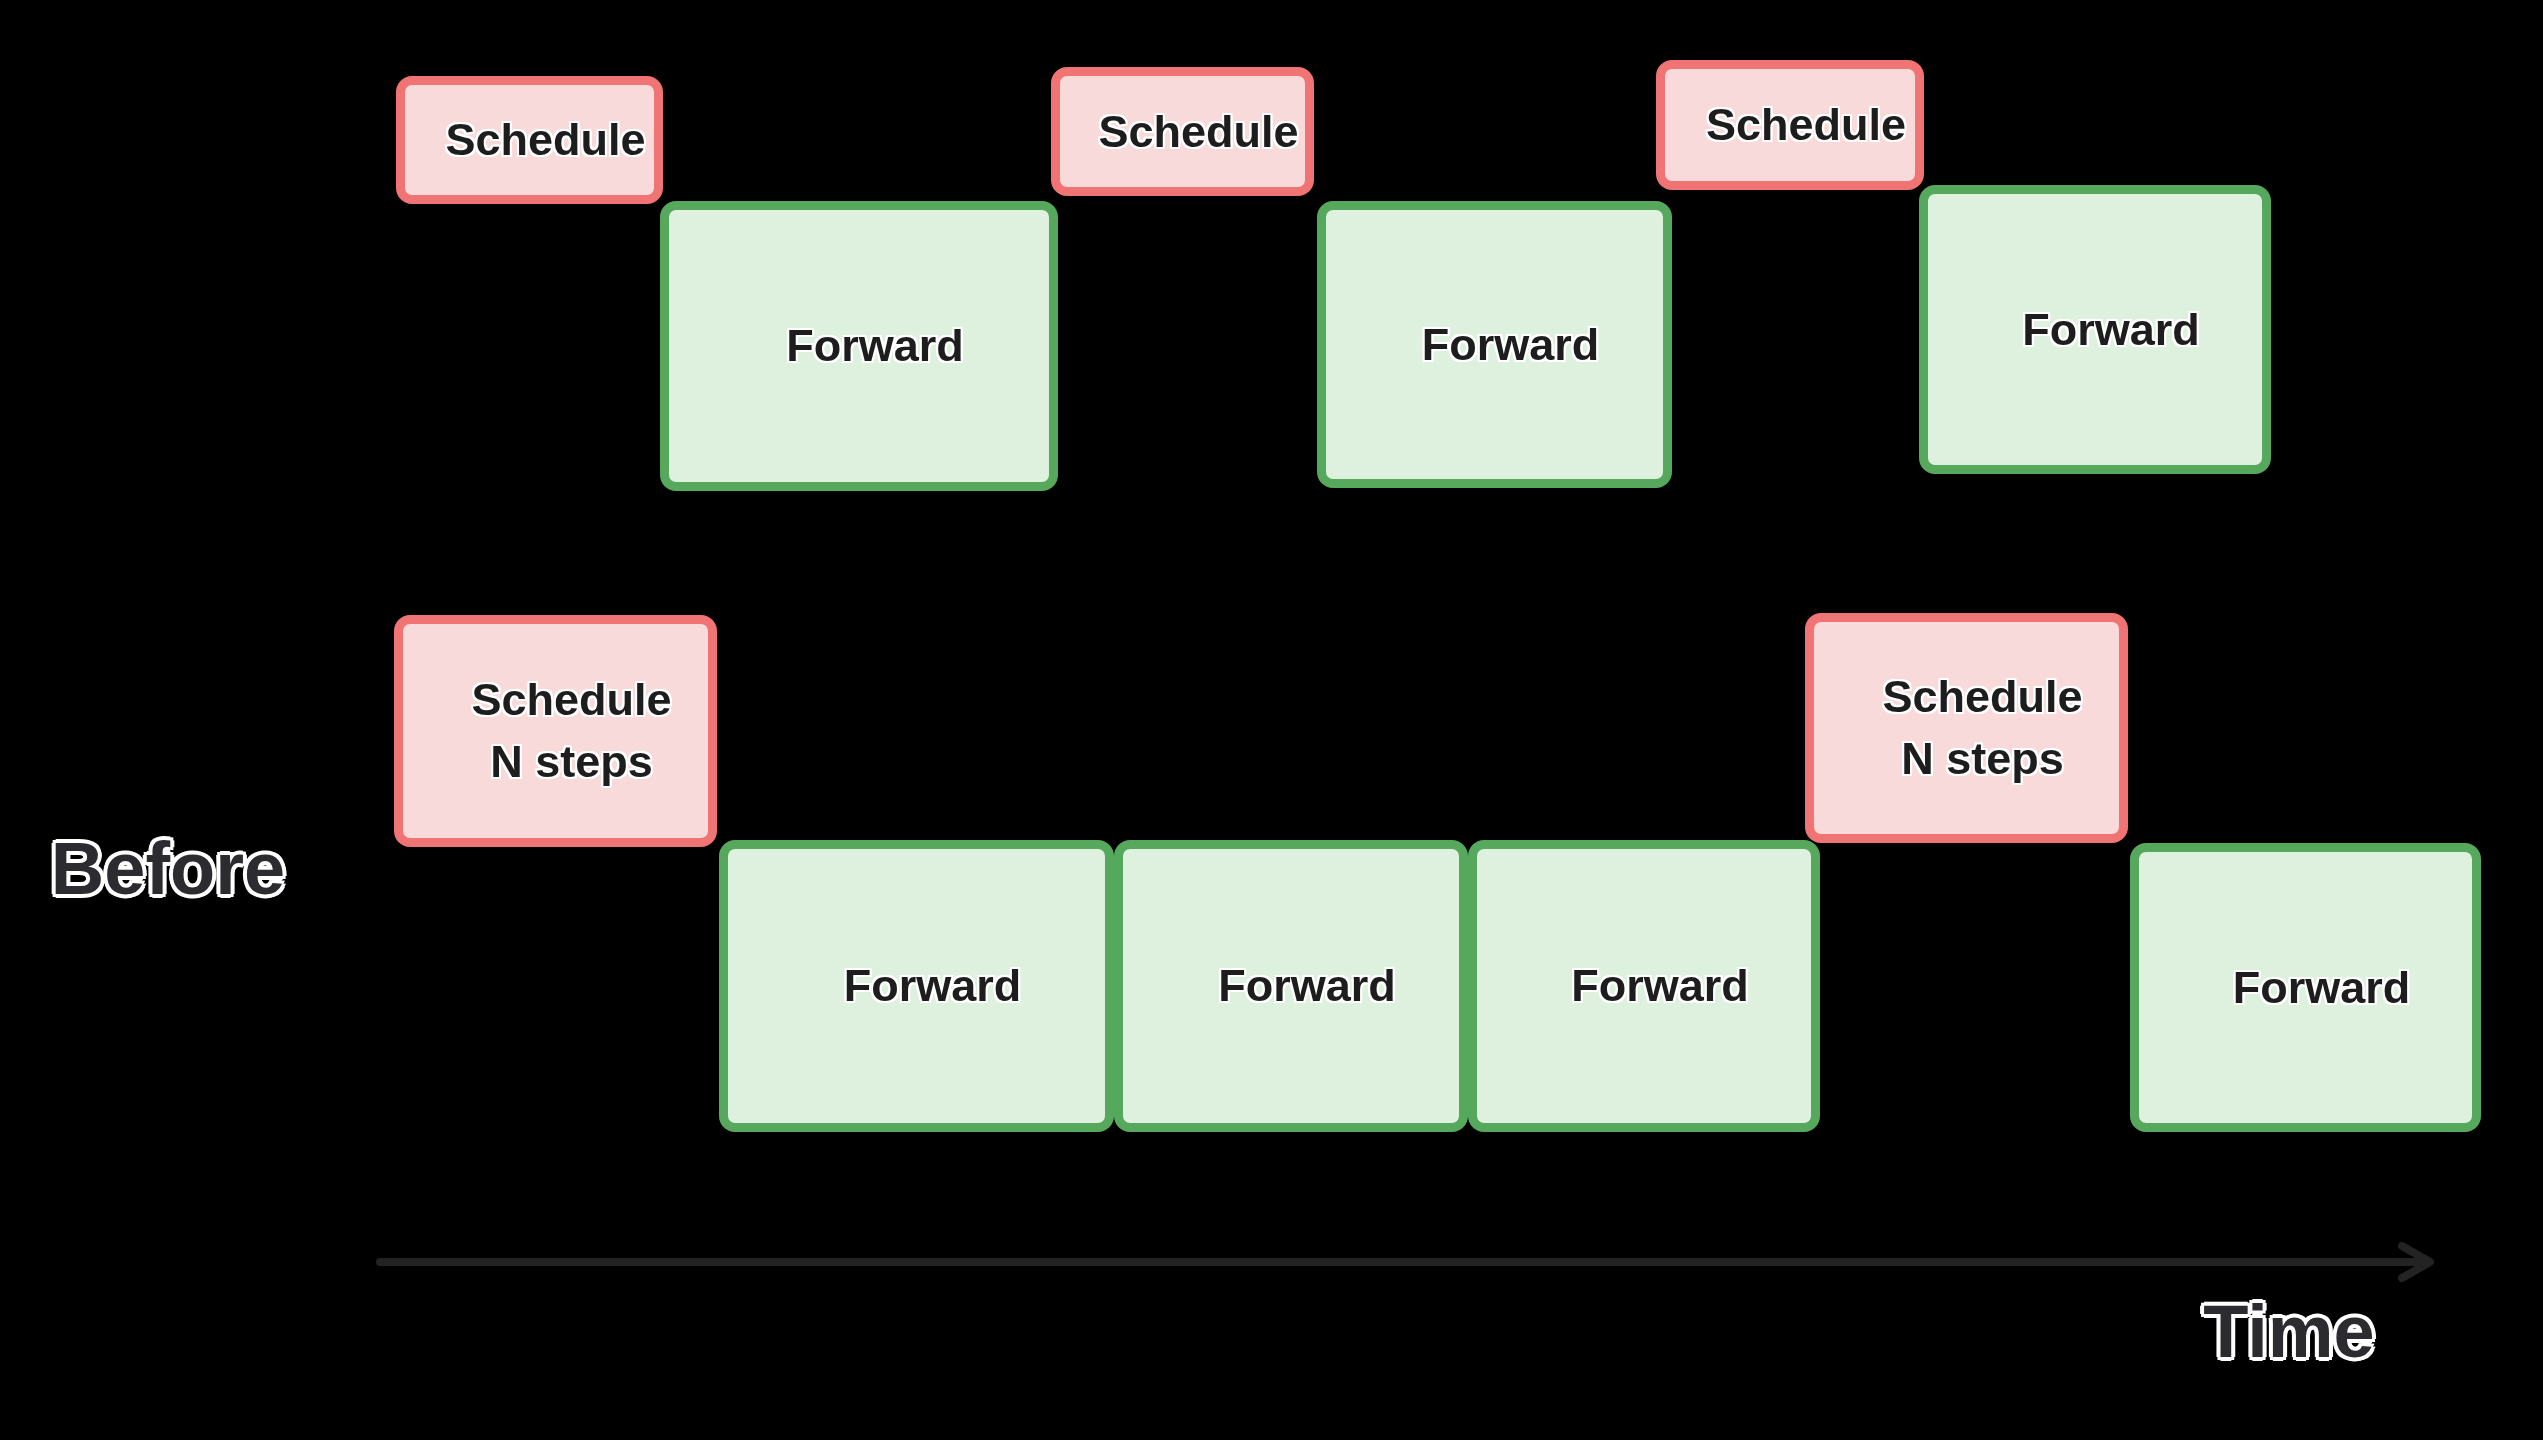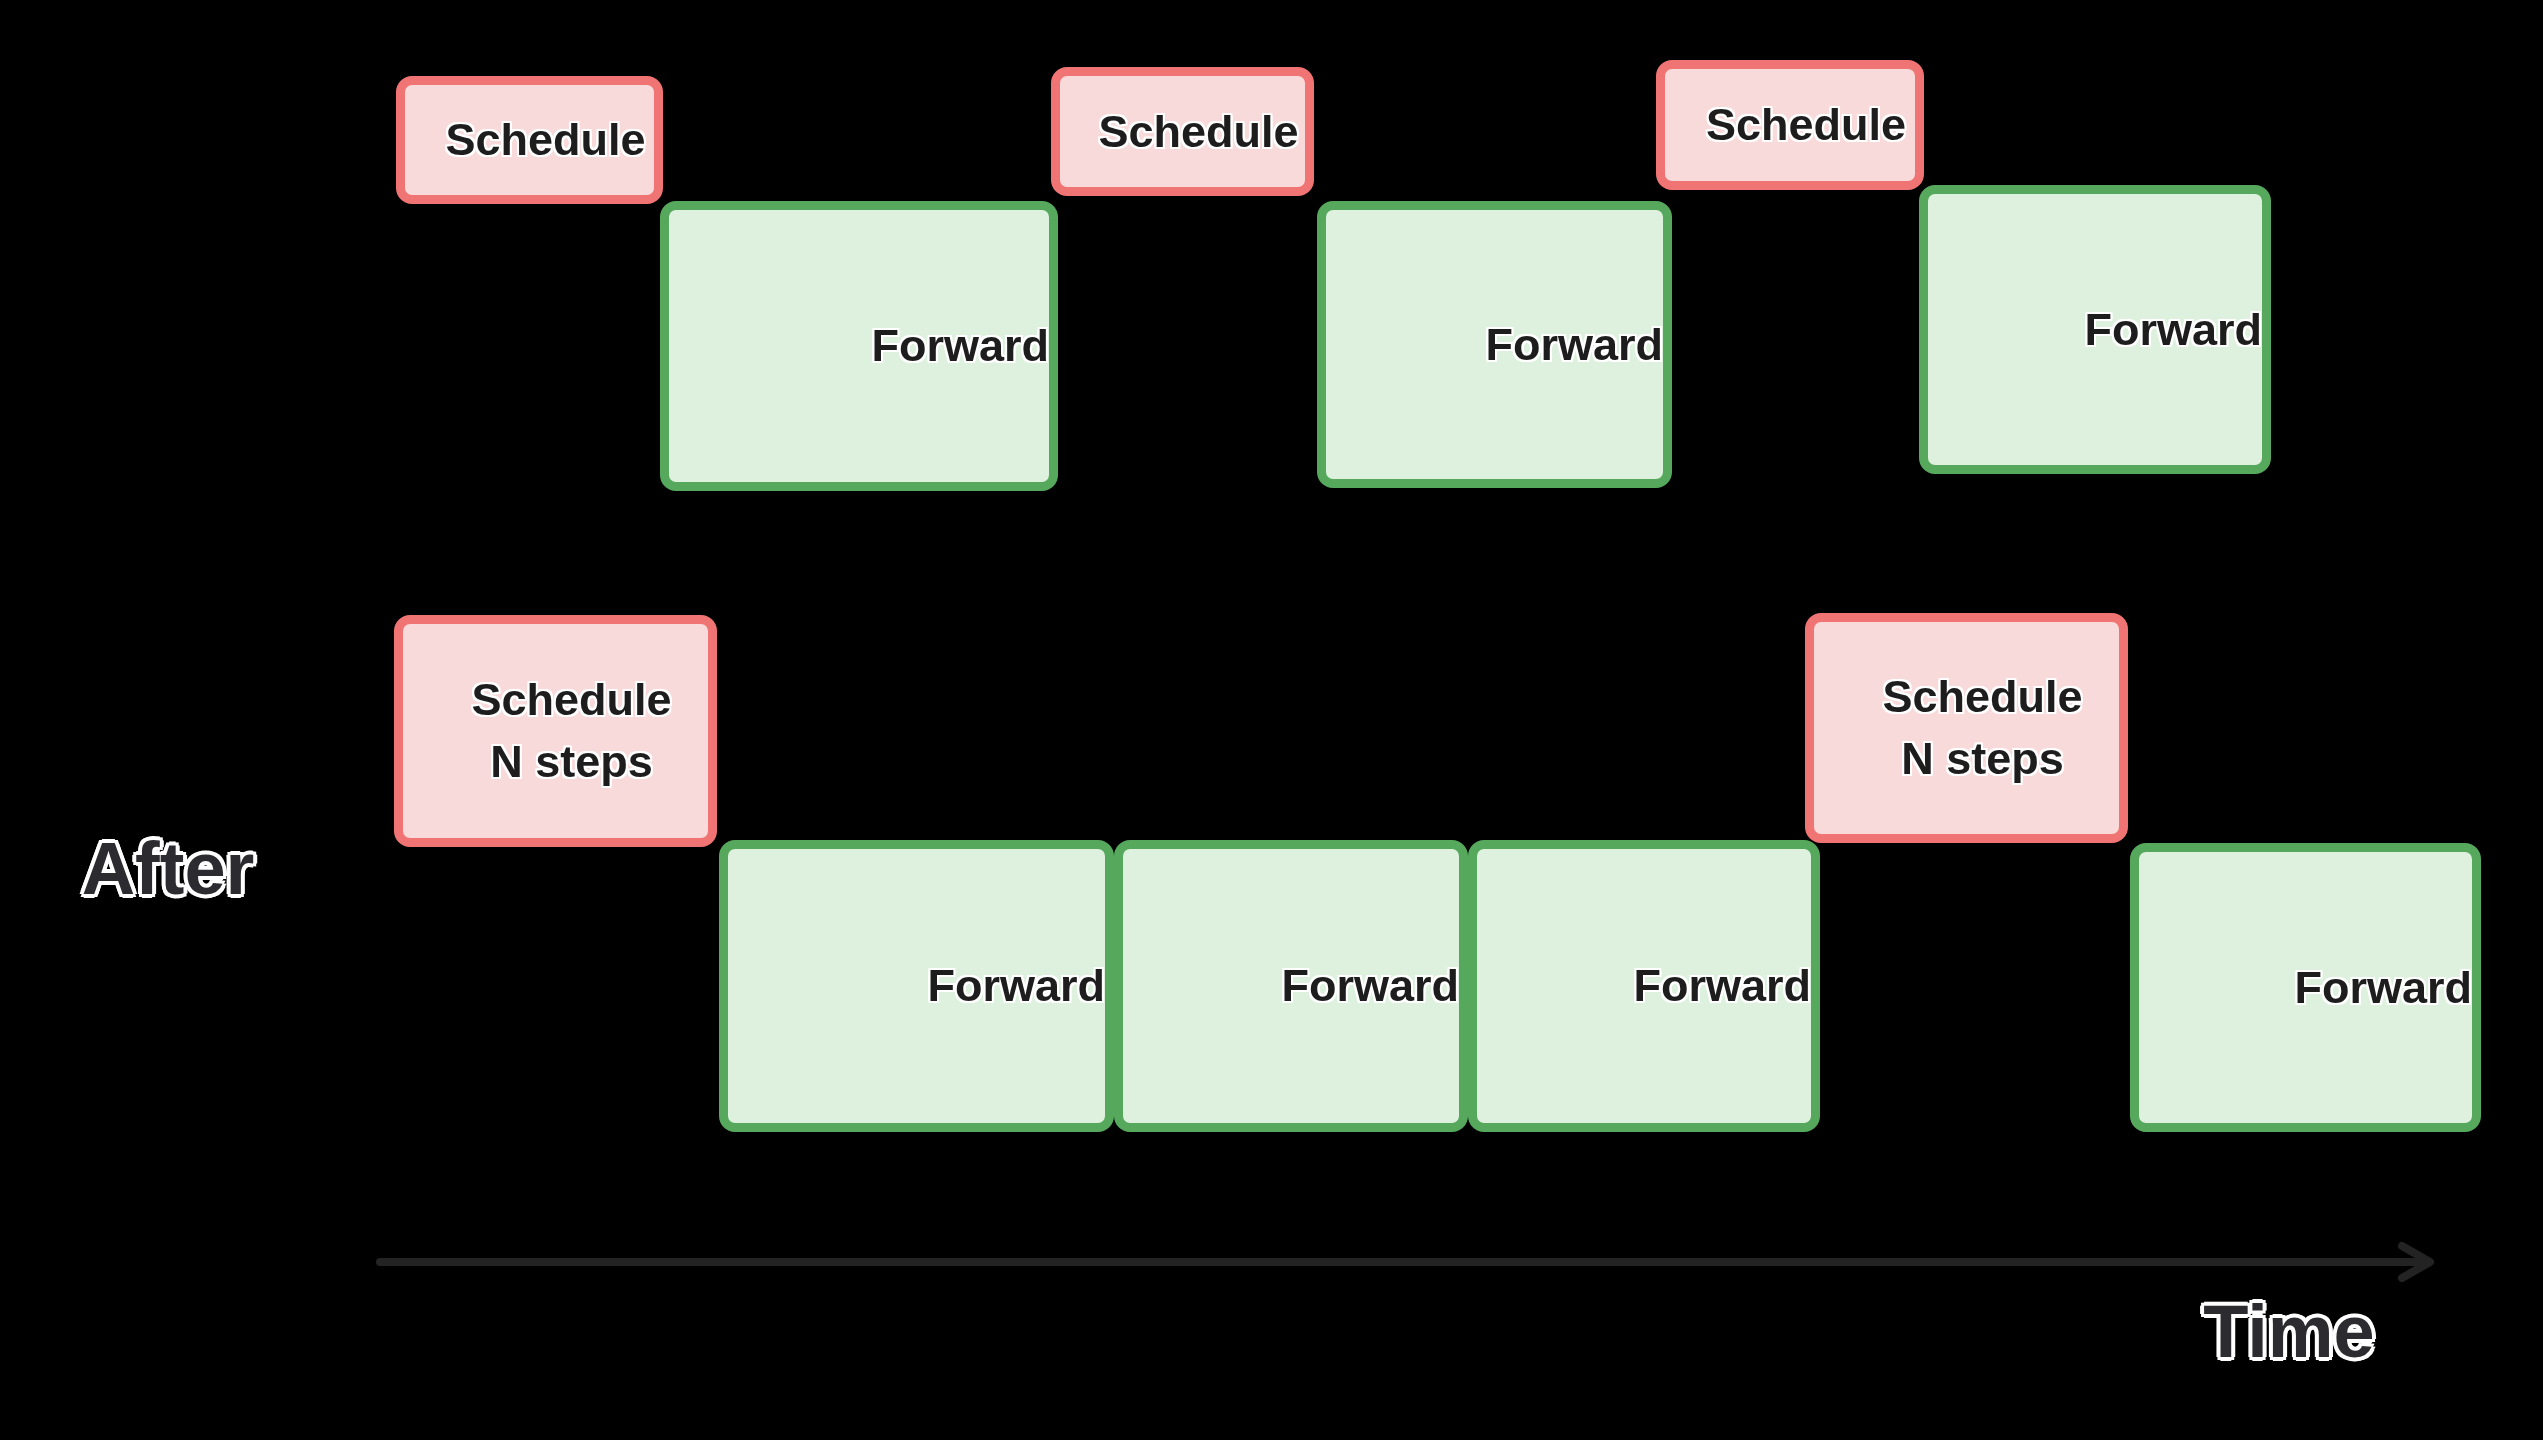--- a/index.html
+++ b/index.html
@@ -27,21 +27,20 @@
   }
   .box.schedule {
     background: var(--schedule-fill);
     border: 9px solid var(--schedule-border);
     z-index: 2;
   }
   .box.forward {
     background: var(--forward-fill);
     border: 9px solid var(--forward-border);
     z-index: 1;
-    align-items: flex-end;
   }
   .box .line {
     text-shadow:
       -2px -2px 0 var(--halo),  2px -2px 0 var(--halo),
       -2px  2px 0 var(--halo),  2px  2px 0 var(--halo),
       -2px  0   0 var(--halo),  2px  0   0 var(--halo),
        0   -2px 0 var(--halo),  0    2px 0 var(--halo);
     margin-left: 32px;
   }
   .big-label {
@@ -74,21 +73,21 @@
 </head>
 <body>
 
 <div id="canvas">
 
   <svg id="axis-svg" xmlns="http://www.w3.org/2000/svg">
     <line class="stroke" id="axis-line" x1="380" y1="1262" x2="2428" y2="1262"></line>
     <polyline class="stroke" id="axis-head" points="2402,1246 2430,1262 2402,1278"></polyline>
   </svg>
 
-  <div class="big-label" id="label-after" style="left: 168px; top: 868px;">After</div>
+  <div class="big-label" id="label-after" style="left: 168px; top: 868px;">Before</div>
   <div class="big-label" id="label-time" style="left: 2289px; top: 1331px;">Time</div>
 
   <div id="boxes-root">
       <div class="box schedule" style="left: 396px; top: 76px; width: 267px; height: 128px;">
         <div class="line">Schedule</div>
       </div>
       <div class="box forward" style="left: 660px; top: 201px; width: 398px; height: 290px;">
         <div class="line">Forward</div>
       </div>
       <div class="box schedule" style="left: 1051px; top: 67px; width: 263px; height: 129px;">

